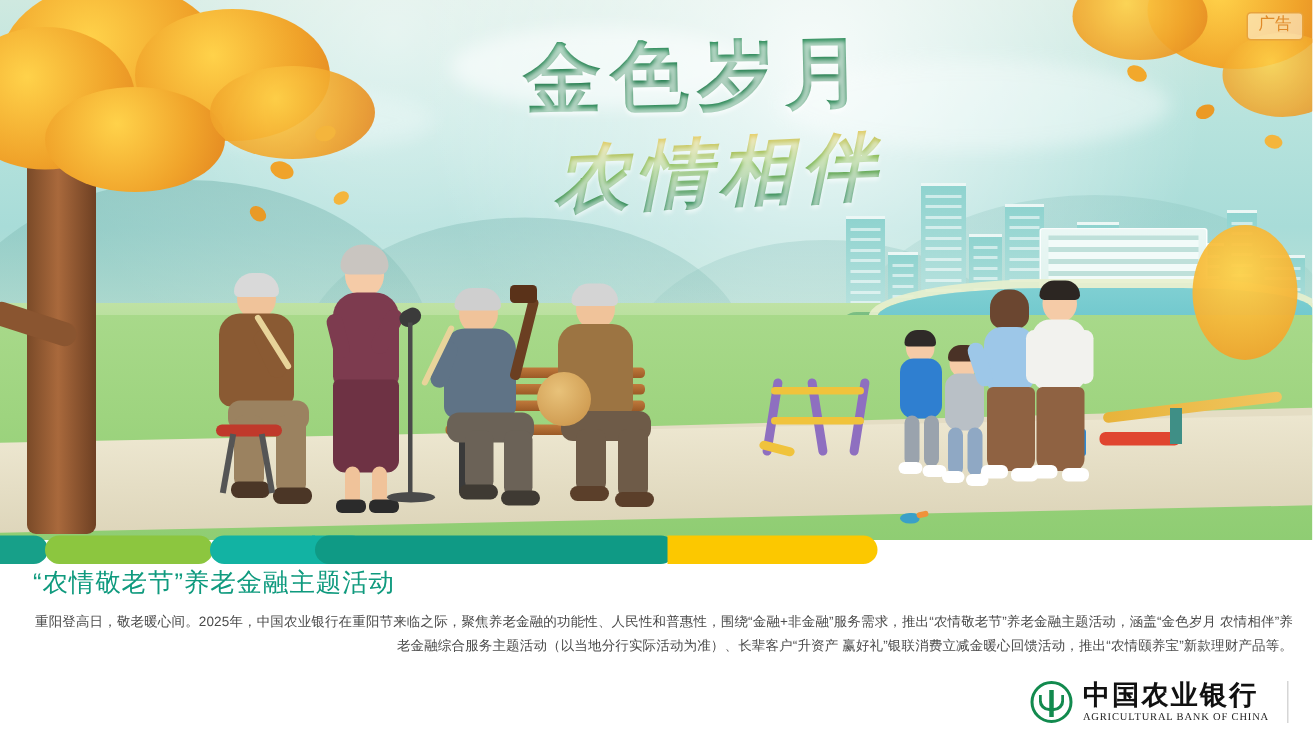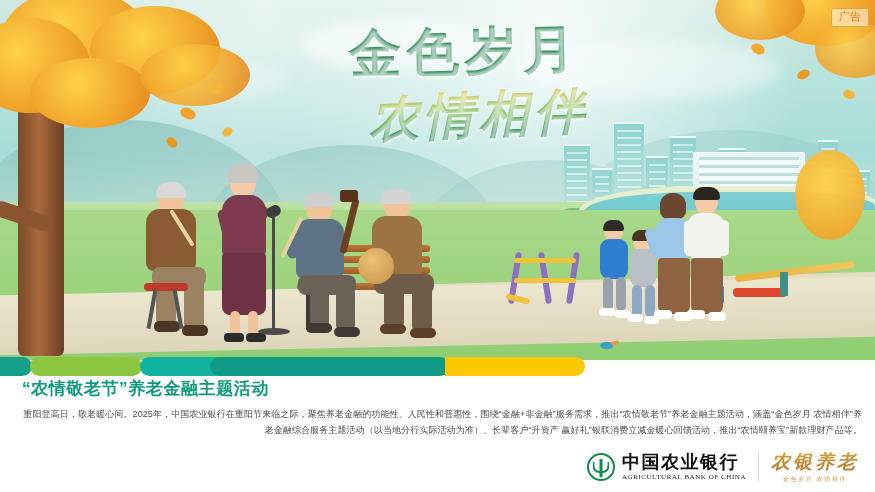--- a/index.html
+++ b/index.html
@@ -213,21 +213,21 @@
   .seg.a { left:-12px; width:44px;  background:#17a089; border-radius:0 10px 10px 0; }
   .seg.b { left:30px;  width:112px; background:#8cc63f; border-radius:10px; }
   .seg.c { left:140px; width:70px;  background:#12b3a3; border-radius:10px 0 0 10px; }
   .seg.d { left:208px; width:36px;  background:#12b3a3; border-radius:0 10px 10px 0; }
   .seg.e { left:210px; width:240px; background:#0f9a85; border-radius:10px; }
   .seg.f { left:445px; width:140px; background:#fcc800; border-radius:0 10px 10px 0; }
 
   
   .copy { position:absolute; left:22px; top:378px; width:840px; }
   .headline {
-    color:#0f9a7e; font-size:17px; font-weight:bold; letter-spacing:.6px;
+    color:#0f9a7e; font-size:17px; font-weight:normal; letter-spacing:.6px;
     line-height:1.3; white-space:nowrap;
   }
   .para {
     margin-top:7px; color:#4a4a4a; font-size:9px; line-height:1.75;
     letter-spacing:.1px; max-width:848px;text-align:right;
   }
 
   
   .footer-logo {
     position:absolute; right:16px; bottom:10px;
@@ -493,19 +493,15 @@
 
   <div class="footer-logo">
     <div class="abc-logo">
       <div class="abc-emblem"></div>
       <div class="abc-names">
         <div class="abc-cn">中国农业银行</div>
         <div class="abc-en">AGRICULTURAL BANK OF CHINA</div>
       </div>
     </div>
     <div class="divider"></div>
-    <div class="pension">
-      <div class="pension-cn">农银养老</div>
-      <div class="pension-sub">金色岁月  农情相伴</div>
-    </div>
   </div>
 
 </div>
 
 </body></html>

